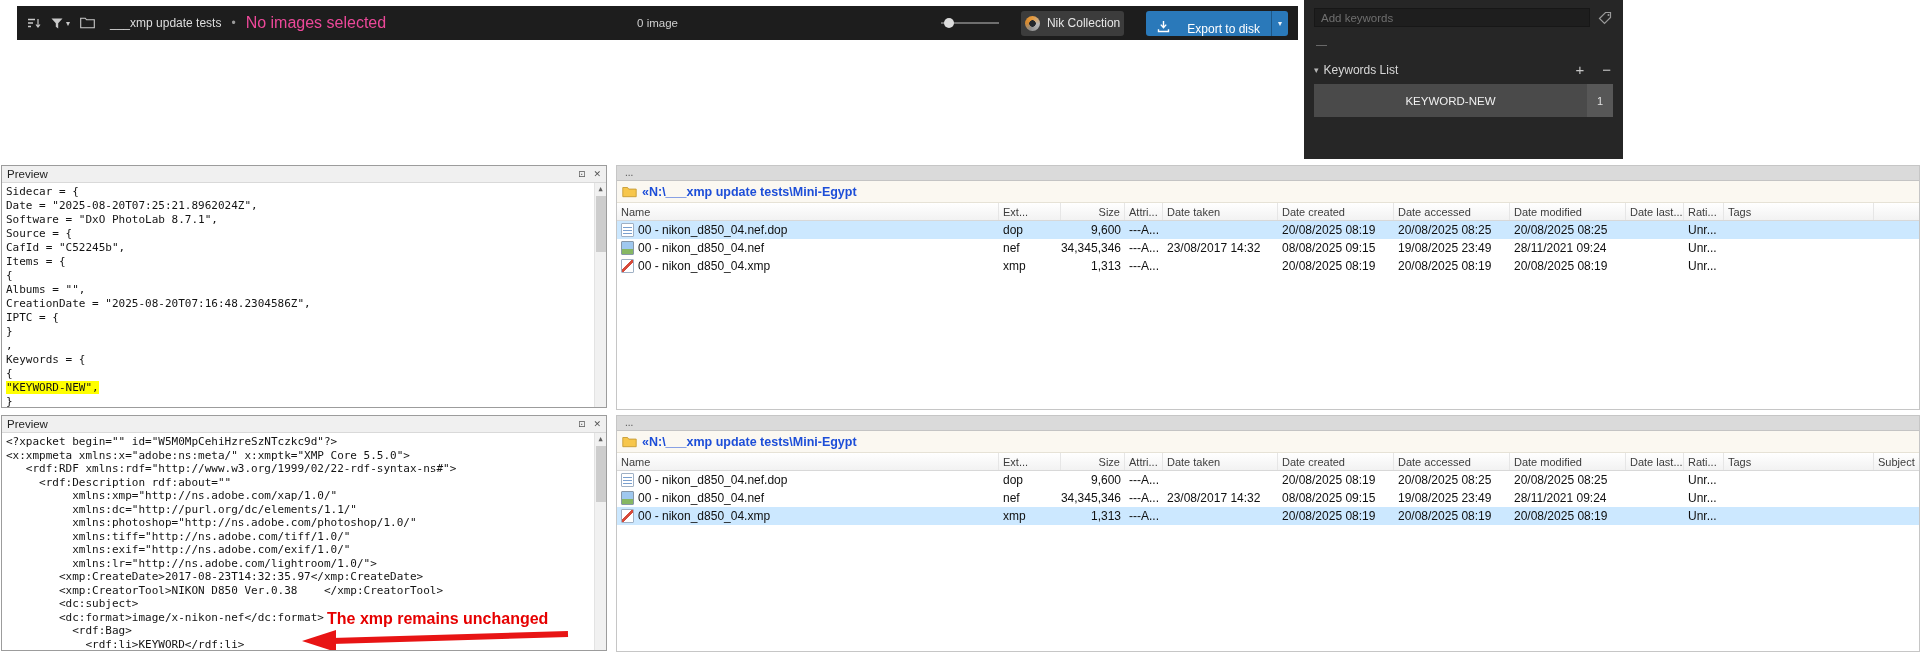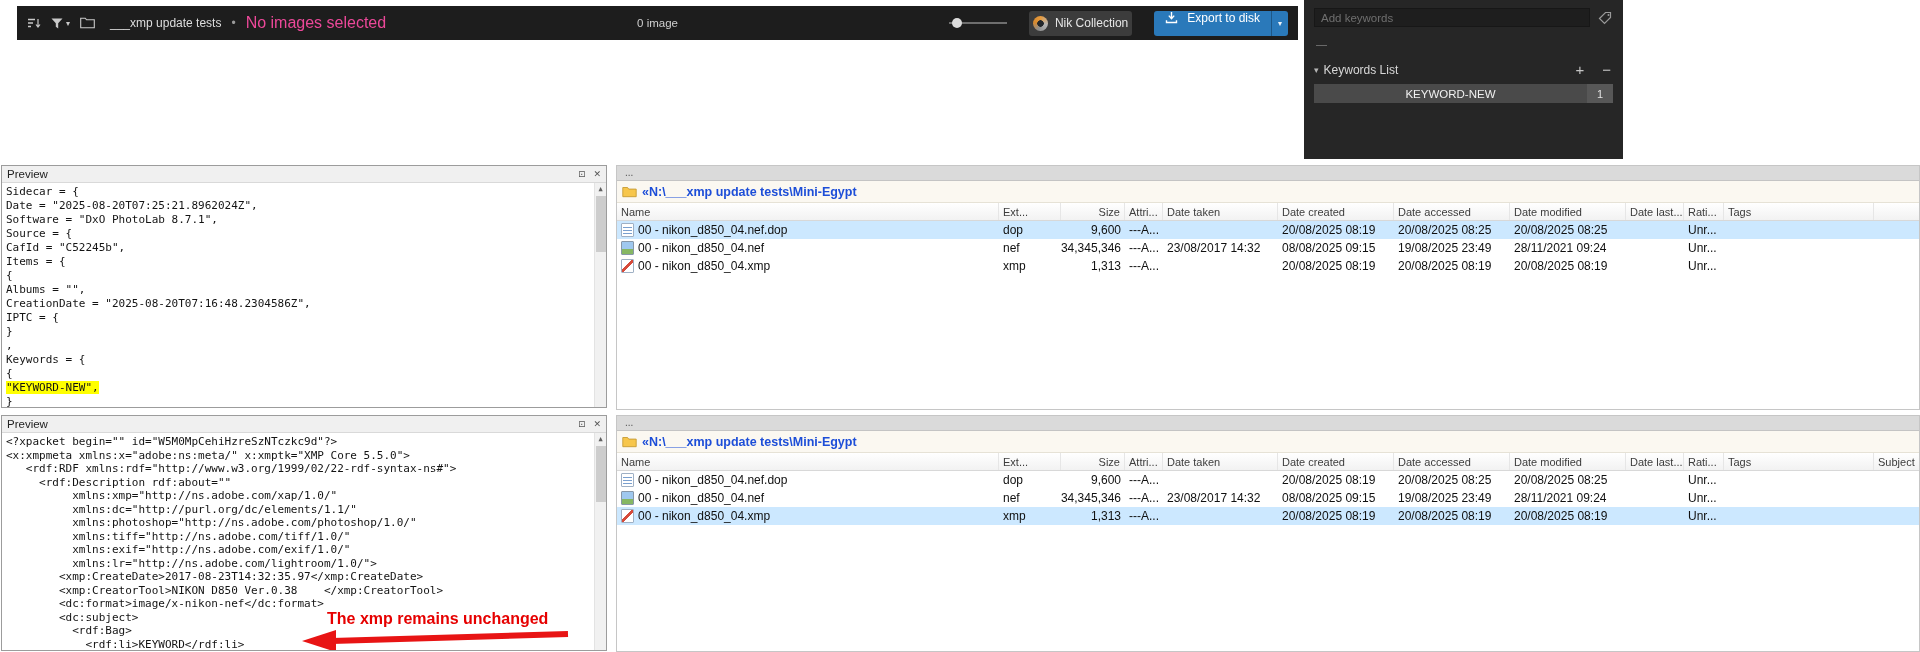--- a/index.html
+++ b/index.html
@@ -20,39 +20,39 @@
   .bar-right{display:flex;align-items:center;margin-left:auto;gap:22px}
   .zoom-slider{position:relative;width:58px;height:20px}
   .ztrack{position:absolute;left:0;right:0;top:9px;height:2px;background:#6e6e6e}
   .zknob{position:absolute;left:3px;top:5px;width:10px;height:10px;border-radius:50%;background:#dcdcdc}
   .nik-btn{display:flex;align-items:center;gap:7px;height:25px;padding:0 4px;background:#3c3c3c;
            border:none;border-radius:3px;color:#e6e6e6;font-size:12px;font-family:inherit}
   .nik-logo{width:15px;height:15px;border-radius:50%;
             background:radial-gradient(circle,#23272b 0 3px,transparent 3.5px),
                        conic-gradient(#e79a3c,#b7b7b7 100deg,#8d8d8d 200deg,#d78a2f 280deg,#e79a3c)}
   .export-wrap{display:flex;align-items:stretch;height:25px}
-  .export-btn{display:flex;align-items:flex-start;gap:9px;padding:0 11px;background:#2a79ba;color:#fff;
+  .export-btn{display:flex;align-items:flex-end;gap:17px;padding:0 11px;background:#2a79ba;color:#fff;
               font-size:12px;border-radius:3px 0 0 3px}
   .export-caret{display:flex;align-items:center;justify-content:center;width:17px;background:#2a79ba;
                 border-left:1px solid rgba(0,0,0,.28);border-radius:0 3px 3px 0;color:#eaf2f9;font-size:8px}
 
   
   .kw-panel{position:absolute;left:1304px;top:0;width:319px;height:159px;background:#262626}
   .kw-title{padding:7px 0 0 10px;font-size:11px;color:#c9c9c9;letter-spacing:.3px}
   .kw-input-row{display:flex;align-items:center;margin:8px 8px 11px 10px}
   .kw-input-row input{flex:1;height:19px;background:#1e1e1e;border:1px solid #171717;color:#cfcfcf;
                       font-size:11.5px;padding:0 6px;outline:none;font-family:inherit}
   .kw-input-row input::placeholder{color:#6f6f6f}
   .kw-tag-icon{margin-left:8px;display:inline-flex}
   .kw-dash{margin:8px 0 0 12px;color:#7e7e7e;font-size:11px}
   .kw-list-header{display:flex;align-items:center;margin:12px 12px 0 10px;color:#d8d8d8;font-size:12px;gap:5px}
   .kw-tri{font-size:9px;color:#b5b5b5}
   .kw-plus{margin-left:auto;color:#c5c5c5;font-size:15px;line-height:1}
   .kw-minus{margin-left:13px;color:#c5c5c5;font-size:15px;line-height:1}
-  .kw-row{display:flex;align-items:center;height:19px;margin:7px 10px 0 10px;background:#4a4a4a}
+  .kw-row{display:flex;align-items:center;height:33px;margin:7px 10px 0 10px;background:#4a4a4a}
   .kw-row-label{flex:1;text-align:center;color:#f0f0f0;font-size:11.5px}
   .kw-count{width:26px;height:100%;display:flex;align-items:center;justify-content:center;
             background:#575757;color:#e2e2e2;font-size:11px}
 
   
   .panel{position:absolute;border:1px solid #9c9c9c;background:#fff}
   .pv1{left:1px;top:165px;width:606px;height:243px}
   .pv2{left:1px;top:415px;width:606px;height:236px}
   .ptitle{height:17px;background:#f0f0f0;border-bottom:1px solid #d9d9d9;display:flex;align-items:center;
           padding:8px 5px;font-size:11.5px;color:#222}
@@ -234,22 +234,22 @@
           <div class="pline"><span>   &lt;rdf:RDF xmlns:rdf="http://www.w3.org/1999/02/22-rdf-syntax-ns#"&gt;</span></div>
           <div class="pline"><span>     &lt;rdf:Description rdf:about=""</span></div>
           <div class="pline"><span>          xmlns:xmp="http://ns.adobe.com/xap/1.0/"</span></div>
           <div class="pline"><span>          xmlns:dc="http://purl.org/dc/elements/1.1/"</span></div>
           <div class="pline"><span>          xmlns:photoshop="http://ns.adobe.com/photoshop/1.0/"</span></div>
           <div class="pline"><span>          xmlns:tiff="http://ns.adobe.com/tiff/1.0/"</span></div>
           <div class="pline"><span>          xmlns:exif="http://ns.adobe.com/exif/1.0/"</span></div>
           <div class="pline"><span>          xmlns:lr="http://ns.adobe.com/lightroom/1.0/"&gt;</span></div>
           <div class="pline"><span>        &lt;xmp:CreateDate&gt;2017-08-23T14:32:35.97&lt;/xmp:CreateDate&gt;</span></div>
           <div class="pline"><span>        &lt;xmp:CreatorTool&gt;NIKON D850 Ver.0.38    &lt;/xmp:CreatorTool&gt;</span></div>
+          <div class="pline"><span>        &lt;dc:subject&gt;</span></div>
           <div class="pline"><span>        &lt;dc:format&gt;image/x-nikon-nef&lt;/dc:format&gt;</span></div>
-          <div class="pline"><span>        &lt;dc:subject&gt;</span></div>
           <div class="pline"><span>          &lt;rdf:Bag&gt;</span></div>
           <div class="pline"><span>            &lt;rdf:li&gt;KEYWORD&lt;/rdf:li&gt;</span></div>
         </div>
       <div class="ann-text">The xmp remains unchanged</div>
       <svg class="ann-arrow" width="272" height="28" viewBox="0 0 272 28">
         <polygon points="2,16 36,5 36,27" fill="#e81414"></polygon>
         <path d="M32 16 L268 9" stroke="#e81414" stroke-width="6"></path>
       </svg>
       <div class="vscroll">
         <span class="sarrow">▲</span>

